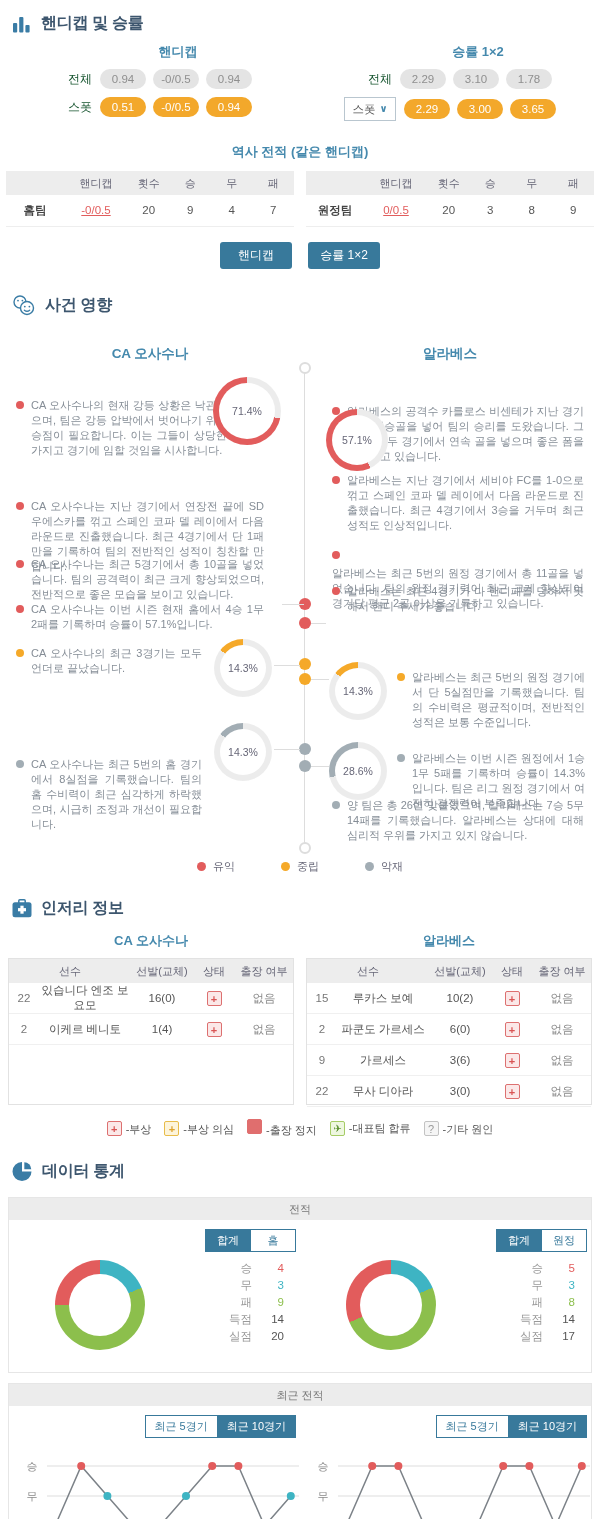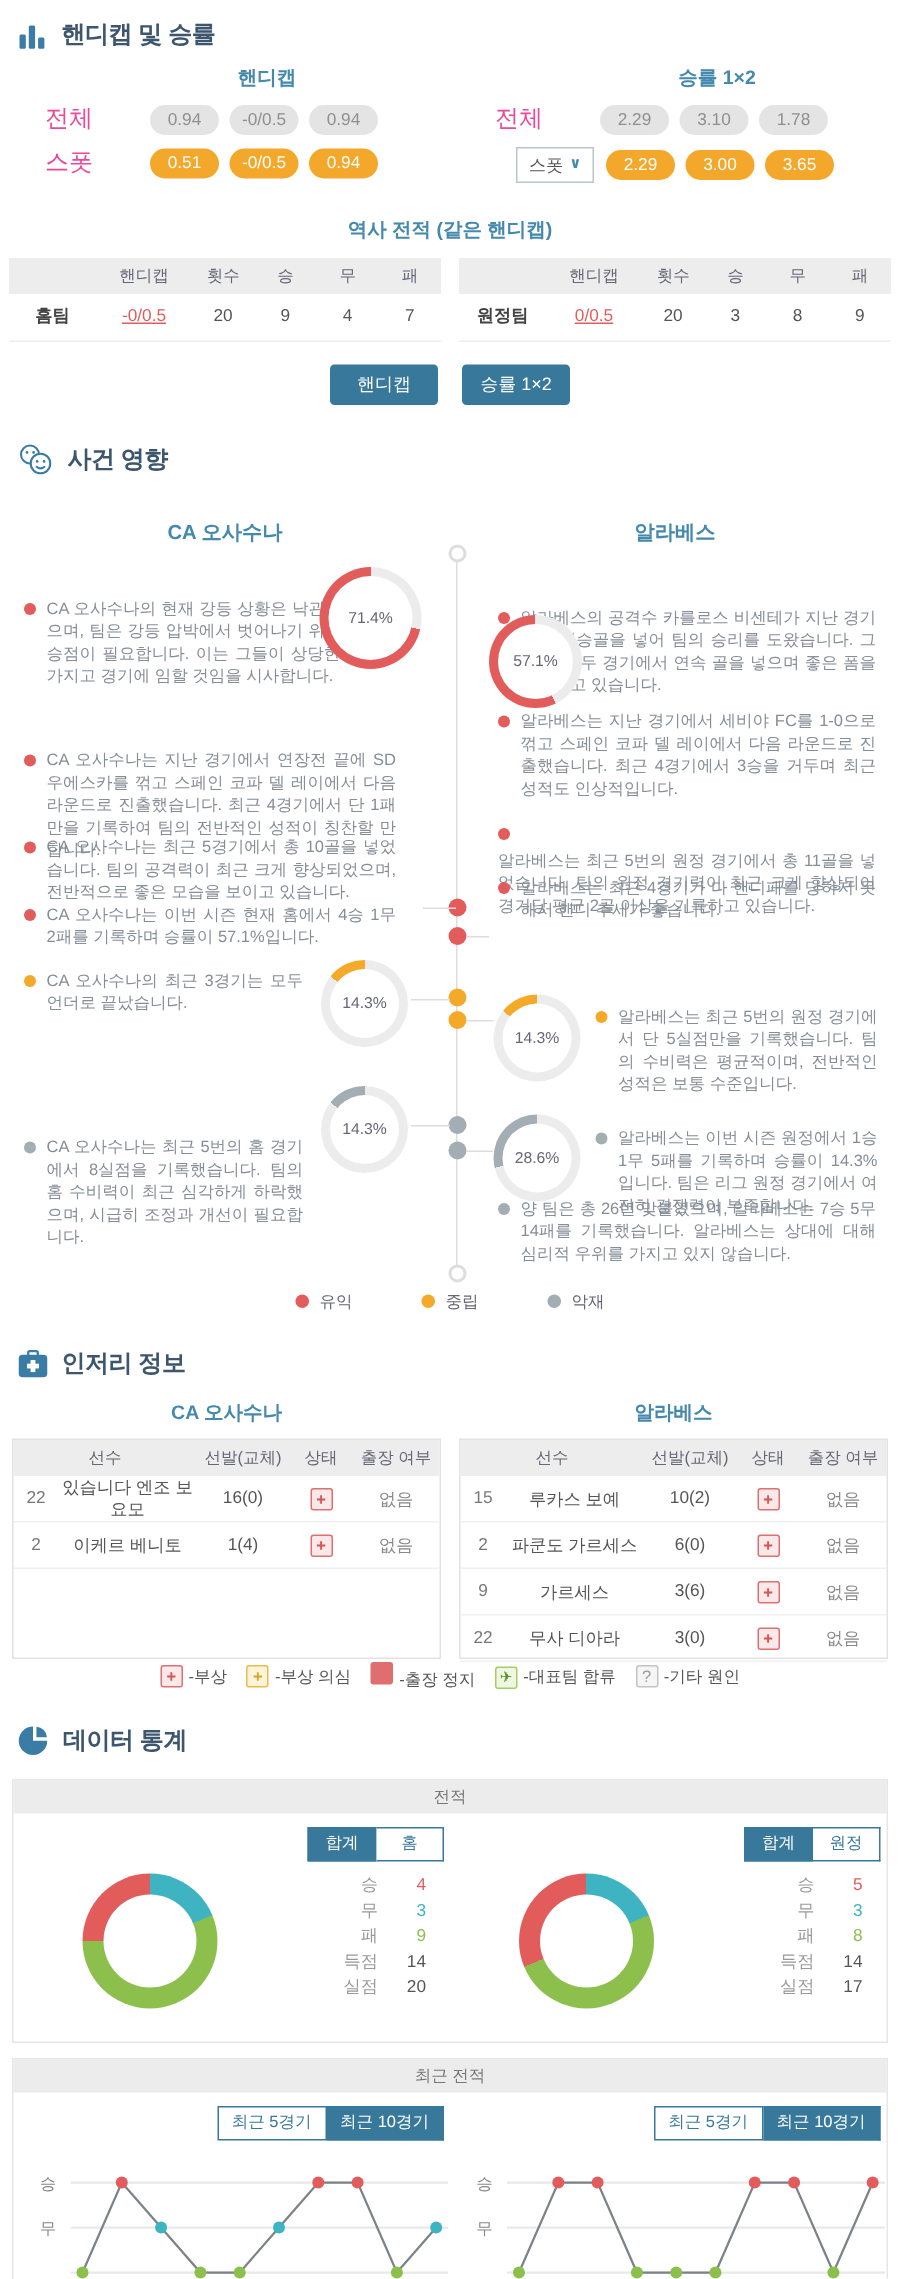--- a/index.html
+++ b/index.html
@@ -6,21 +6,21 @@
   body{width:600px;font-family:"Liberation Sans","DejaVu Sans",sans-serif;color:#555;-webkit-font-smoothing:antialiased}
   .sec-head{display:flex;align-items:center;gap:9px;padding:13px 12px 5px}
   .sec-title{font-size:16px;font-weight:bold;color:#3d566e;letter-spacing:-0.3px}
   .ic svg{display:block}
 
   
   .odds-wrap{display:flex;margin-top:2px}
   .odds-group{width:300px}
   .odds-title{width:160px;margin:2px 0 4px 98px;text-align:center;color:#4589ad;font-weight:bold;font-size:13px}
   .odds-row{display:flex;align-items:center;margin:8px 0}
-  .odds-label{width:92px;text-align:center;font-size:16px;color:#ec4899;margin-right:8px}
+  .odds-label{width:92px;text-align:right;font-size:12px;color:#14532d;margin-right:8px}
   .pill{width:46px;height:20px;line-height:20px;border-radius:10px;text-align:center;font-size:11.5px;margin-right:7px}
   .pill.gray{background:#e4e4e4;color:#8f8f8f}
   .pill.orange{background:#f3a82b;color:#fff}
   .select-box{width:50px;height:22px;border:1px solid #b9c6cf;background:#fff;display:flex;align-items:center;justify-content:center;gap:4px;font-size:11.5px;color:#555;margin:0 8px 0 44px}
   .chev{color:#4589ad;font-weight:bold;font-size:10px;line-height:10px}
   .hist-title{text-align:center;color:#4589ad;font-weight:bold;font-size:13px;margin:14px 0 10px}
   .hist-wrap{display:flex;gap:12px;padding:0 6px}
   .ht{width:288px}
   .ht-row{display:flex;text-align:center}
   .ht-row.head{background:#ededed;color:#667;height:24px;line-height:24px;font-size:11px}
@@ -59,21 +59,21 @@
   .inj-row{height:30px;align-items:center;font-size:11.5px;color:#555;border-bottom:1px solid #f0f0f0}
   .inj-body{height:121px}
   .inj-row .num{color:#777}
   .inj-row .play{color:#888}
   .ib{display:inline-block;width:15px;height:15px;line-height:14px;border-radius:2px;font-size:11px;text-align:center;box-sizing:border-box}
   .ib.inj{background:#fbe8e8;border:1px solid #dd7070;color:#d95454;font-weight:bold}
   .ib.doubt{background:#fdf4da;border:1px solid #e8bc4a;color:#dfa32e;font-weight:bold}
   .ib.ban{background:#e06e6e;border:1px solid #e06e6e}
   .ib.nat{background:#eef7e0;border:1px solid #a6cc66;color:#5a8f2f;font-size:10px}
   .ib.etc{background:#f5f5f5;border:1px solid #c3c3c3;color:#999}
-  .inj-legend{display:flex;justify-content:center;align-items:center;gap:13px;margin:2px 0 10px;font-size:11px;color:#555}
+  .inj-legend{display:flex;justify-content:center;align-items:center;gap:13px;margin:14px 0 10px;font-size:11px;color:#555}
   .inj-legend .ib{margin-right:4px}
 
   
   .panel{margin:10px 8px;border:1px solid #e6e6e6}
   .panel-head{background:#ececec;height:22px;line-height:22px;text-align:center;font-size:11px;color:#777}
   .p1-body{display:flex;height:152px}
   .half{width:50%;position:relative}
   .tg{position:absolute;top:9px;right:4px;display:flex;font-size:11px;cursor:pointer}
   .tg span{min-width:26px;padding:0 9px;height:21px;line-height:21px;text-align:center;border:1px solid #38799b;color:#38799b;background:#fff}
   .tg span + span{border-left:none}

